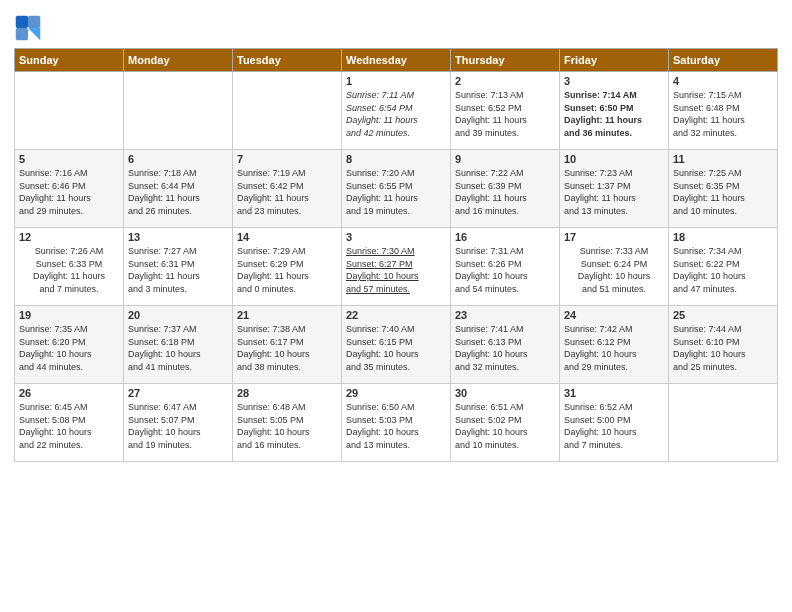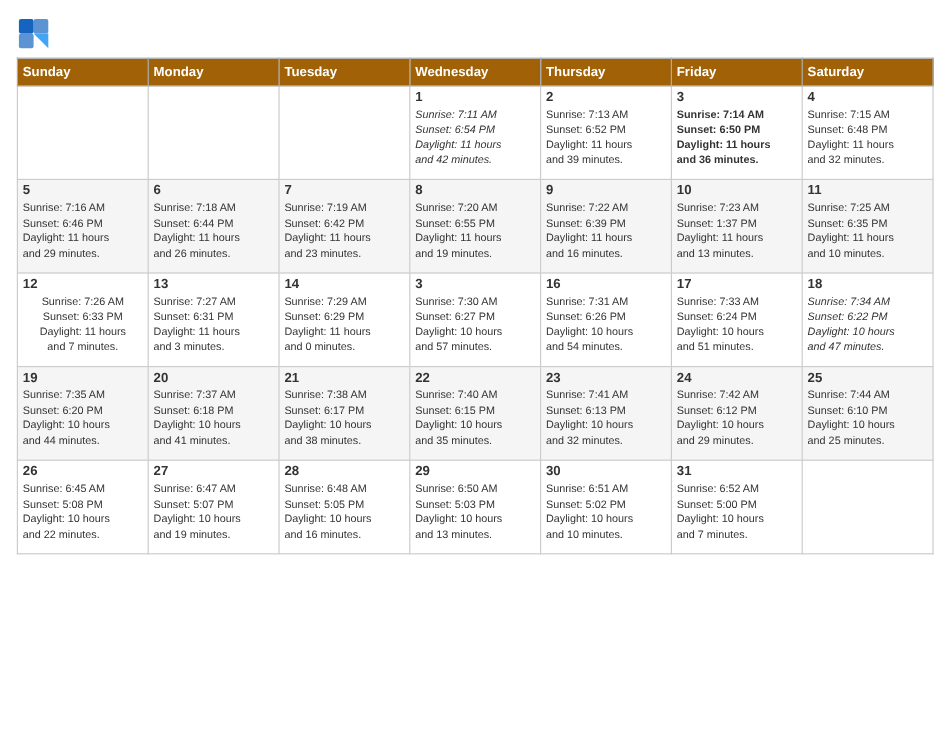--- a/index.html
+++ b/index.html
@@ -229,42 +229,42 @@
           </td>
           <td>
             <span class="day-number">14</span>
             <div class="day-info" style="white-space: pre-line;">Sunrise: 7:29 AM
 Sunset: 6:29 PM
 Daylight: 11 hours
 and 0 minutes.</div>
           </td>
           <td>
             <span class="day-number">3</span>
-            <div class="day-info" style="white-space: pre-line;">Sunrise: 7:30 AM
+            <div class="day-info" style="white-space: pre-line; text-decoration: underline;">Sunrise: 7:30 AM
 Sunset: 6:27 PM
 Daylight: 10 hours
 and 57 minutes.</div>
           </td>
           <td>
             <span class="day-number">16</span>
             <div class="day-info" style="white-space: pre-line;">Sunrise: 7:31 AM
 Sunset: 6:26 PM
 Daylight: 10 hours
 and 54 minutes.</div>
           </td>
           <td>
             <span class="day-number">17</span>
-            <div class="day-info" style="white-space: pre-line;">Sunrise: 7:33 AM
+            <div class="day-info" style="white-space: pre-line; text-align: center;">Sunrise: 7:33 AM
 Sunset: 6:24 PM
 Daylight: 10 hours
 and 51 minutes.</div>
           </td>
           <td>
             <span class="day-number">18</span>
-            <div class="day-info" style="white-space: pre-line; font-style: italic;">Sunrise: 7:34 AM
+            <div class="day-info" style="white-space: pre-line;">Sunrise: 7:34 AM
 Sunset: 6:22 PM
 Daylight: 10 hours
 and 47 minutes.</div>
           </td>
         </tr>
         <tr>
           <td>
             <span class="day-number">19</span>
             <div class="day-info" style="white-space: pre-line;">Sunrise: 7:35 AM
 Sunset: 6:20 PM

